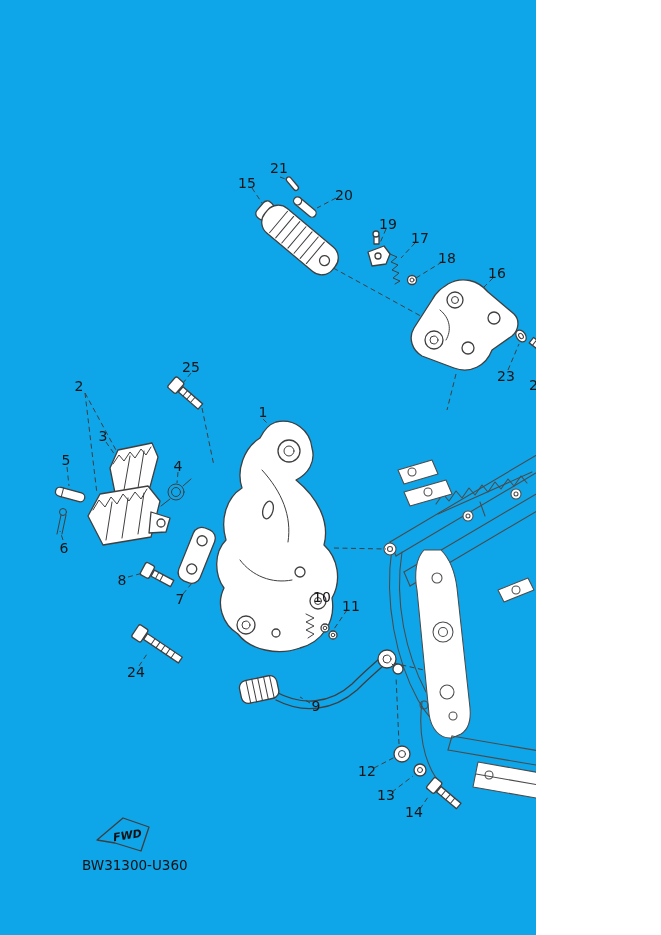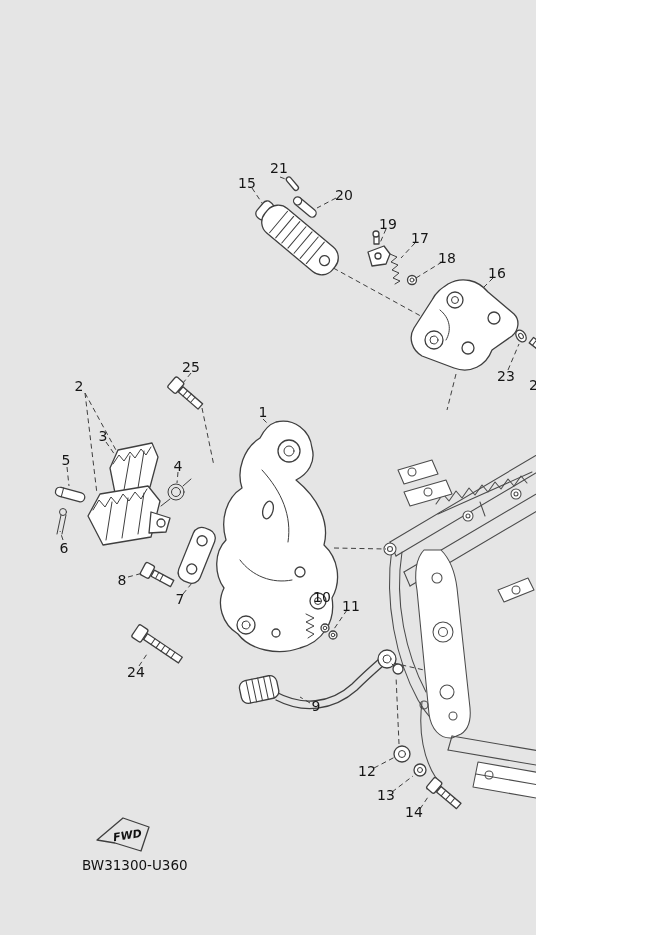--- a/index.html
+++ b/index.html
@@ -1,17 +1,17 @@
 <!DOCTYPE html>
 <html><head>
 <meta charset="utf-8">
 <style>
   html,body{margin:0;padding:0;background:#ffffff;}
   body{font-family:"DejaVu Sans", sans-serif;}
-  .stage{position:relative;width:536px;height:935px;background:#e5e5e5;overflow:hidden;}
+  .stage{position:relative;width:536px;height:935px;background:#0ea5e9;overflow:hidden;}
   svg{display:block;}
   .part{fill:#ffffff;stroke:#3f3f3f;stroke-width:1.3;stroke-linejoin:round;stroke-linecap:round;}
   .ln{fill:none;stroke:#3f3f3f;stroke-width:1.3;stroke-linejoin:round;stroke-linecap:round;}
   .thin{stroke-width:1;}
   .frame{fill:none;stroke:#4b4b4b;stroke-width:1.05;stroke-linejoin:round;stroke-linecap:round;}
   .framefill{fill:#ffffff;stroke:#4b4b4b;stroke-width:1.05;stroke-linejoin:round;}
   .dash{fill:none;stroke:#3f3f3f;stroke-width:1;stroke-dasharray:5 3.5;}
   .callout{font-size:14px;fill:#161616;}
   .code{font-size:13.5px;fill:#111111;}
   .fwd{font-size:11px;font-weight:bold;font-style:italic;fill:#111111;}

